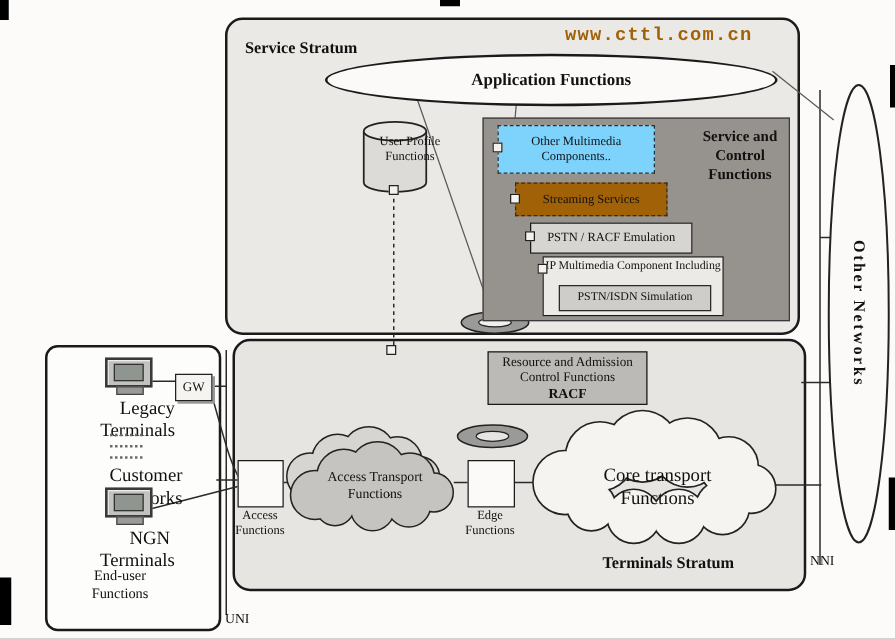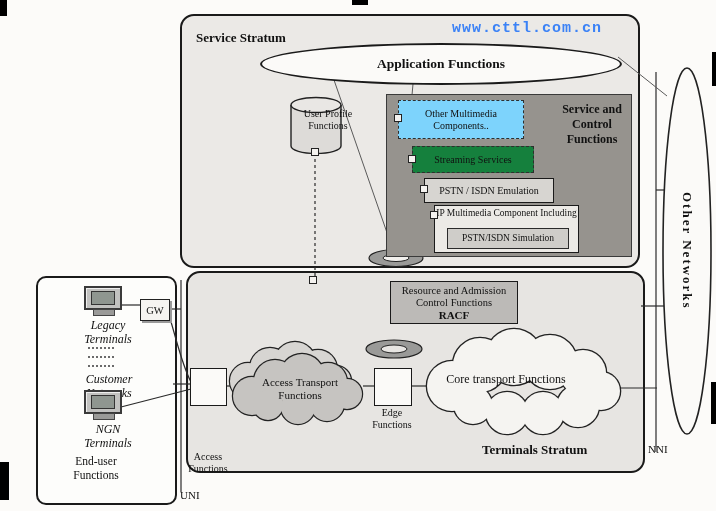--- a/index.html
+++ b/index.html
@@ -28,21 +28,21 @@
   .app-ellipse {
     left:260px; top:43px; width:358px; height:38px;
     border:2px solid #1a1a1a; border-radius:50%; background:#fbfaf8;
     font-size:13.5px; font-weight:bold;
   }
 
   .dark-panel { left:386px; top:94px; width:244px; height:161px; background:#96938e; border:1px solid #3a3a3a; }
 
   .comp-box { position:absolute; font-size:10px; line-height:1.15; }
   .comp1 { left:398px; top:100px; width:124px; height:37px; background:#7dd3fc; border:1.5px dashed #2e2e2e; }
-  .comp2 { left:412px; top:146px; width:120px; height:25px; background:#15803d; border:1.5px dashed #2e2e2e; }
+  .comp2 { left:412px; top:146px; width:120px; height:25px; background:#a16207; border:1.5px dashed #2e2e2e; }
   .comp3 { left:424px; top:178px; width:128px; height:23px; background:#d7d5d1; border:1.5px solid #1a1a1a; }
   .comp4 { left:434px; top:205px; width:143px; height:46px; background:#eceae6; border:1.5px solid #1a1a1a; }
   .comp4-inner { position:absolute; left:12px; top:22px; width:120px; height:19px; background:#cfcdc9; border:1px solid #2a2a2a; font-size:9.5px; }
   .sc-label { left:554px; top:102px; width:76px; font-size:12px; font-weight:bold; line-height:1.25; text-align:center; }
 
   .cyl-label { left:289px; top:108px; width:54px; font-size:10px; line-height:1.2; text-align:center;margin-left:12px; }
 
   .fn-box { position:absolute; border:1.5px solid #1a1a1a; }
   .naaf { left:272px; top:281px; width:104px; height:46px; background:#9b9b99; }
   .racf { left:390px; top:281px; width:126px; height:41px; background:#bcbab7; }
@@ -59,21 +59,21 @@
 
   .monitor { position:absolute; width:38px; height:30px; }
   .monitor .bezel { position:absolute; left:0; top:0; right:0; bottom:6px; background:#c2c2c0; border:2px solid #3a3a3a; box-shadow:inset 1px 1px 0 #eee; }
   .monitor .screen { position:absolute; left:7px; top:5px; right:7px; bottom:11px; background:#8f9690; border:1px solid #333; }
   .monitor .base { position:absolute; left:9px; bottom:0; width:20px; height:5px; background:#9a9a98; border:1px solid #444; }
 
   .gw-box { left:140px; top:299px; width:28px; height:20px; background:#f6f4f1; border:1.5px solid #222; box-shadow:2px 2px 0 #9a9a9a; font-size:10.5px; }
 
   .dots { position:absolute; width:26px; border-top:2px dotted #6a6a6a; }
 
-  .term-label { position:absolute; font-size:12px; font-style:italic; text-align:center; line-height:1.2; }
+  .term-label { position:absolute; font-size:15px; text-align:right; line-height:1.2; }
 
   .vert-ellipse-text {
     left:664px; top:78px; width:46px; height:346px;
     writing-mode:vertical-rl; font-weight:bold; font-size:13px; letter-spacing:2px;
     display:flex; align-items:center; justify-content:center;
   }
 
   .iface-label { position:absolute; font-size:11px; }
 
   .artifact { position:absolute; background:#000; }
@@ -166,39 +166,39 @@
     </g>
     <g>
       <ellipse cx="394" cy="349" rx="28" ry="9" fill="#9a9a98" stroke="#222" stroke-width="1.2"></ellipse>
       <ellipse cx="394" cy="349" rx="13" ry="4" fill="#e7e5e2" stroke="#222" stroke-width="1"></ellipse>
     </g>
 
     <ellipse cx="687" cy="251" rx="24" ry="183" fill="#fbfaf8" stroke="#222" stroke-width="1.6"></ellipse>
   </svg>
 
   <div class="abs stratum-label" style="left:196px; top:30px;">Service Stratum</div>
-  <div class="abs watermark" style="left: 452px; top: 20px; color: #3b82f6;">www.cttl.com.cn</div>
+  <div class="abs watermark" style="left: 452px; top: 20px; color: #a16207;">www.cttl.com.cn</div>
 
   <div class="abs app-ellipse center">
     <span>Application Functions</span>
   </div>
 
   <div class="abs cyl-label">User Profile Functions</div>
 
   <div class="abs dark-panel"></div>
   <div class="abs sc-label">Service and Control Functions</div>
 
   <div class="comp-box comp1 center">
     <span>Other Multimedia Components..</span>
   </div>
   <div class="comp-box comp2 center">
     <span>Streaming Services</span>
   </div>
   <div class="comp-box comp3 center">
-    <span>PSTN / ISDN Emulation</span>
+    <span>PSTN / RACF Emulation</span>
   </div>
   <div class="comp-box comp4">
     <div style="font-size:9.5px; text-align:center; padding-top:2px; line-height:1.1;">IP Multimedia Component Including</div>
     <div class="comp4-inner center">
       <span>PSTN/ISDN Simulation</span>
     </div>
   </div>
 
   <div class="conn" style="left:311px; top:148px;"></div>
   <div class="conn" style="left:309px; top:276px;"></div>
@@ -206,28 +206,28 @@
   <div class="conn" style="left:408px; top:155px;"></div>
   <div class="conn" style="left:420px; top:185px;"></div>
   <div class="conn" style="left:430px; top:211px;"></div>
 
   <div class="fn-box racf">
     <div class="fn-title">Resource and Admission Control Functions</div>
     <div class="fn-abbr">RACF</div>
   </div>
 
   <div class="sq-box" style="left:190px; top:368px;"></div>
-  <div class="sq-label" style="left:182px; top:407px;margin-top:44px;">Access Functions</div>
+  <div class="sq-label" style="left:182px; top:407px;">Access Functions</div>
 
   <div class="cloud-label" style="left:244px; top:376px; width:112px; font-size:11px;">Access Transport Functions</div>
 
   <div class="sq-box" style="left:374px; top:368px; width:36px;"></div>
   <div class="sq-label" style="left:366px; top:407px;">Edge Functions</div>
 
-  <div class="cloud-label" style="left:432px; top:372px; width:148px; font-size:12px;">Core transport Functions</div>
+  <div class="cloud-label" style="left:452px; top:372px; width:148px; font-size:15px;">Core transport Functions</div>
 
   <div class="abs stratum-label" style="left:482px; top:442px;">Terminals Stratum</div>
 
   <div class="monitor" style="left:84px; top:286px;">
     <div class="bezel"></div>
     <div class="screen"></div>
     <div class="base"></div>
   </div>
   <div class="abs center gw-box">
     <span>GW</span>

